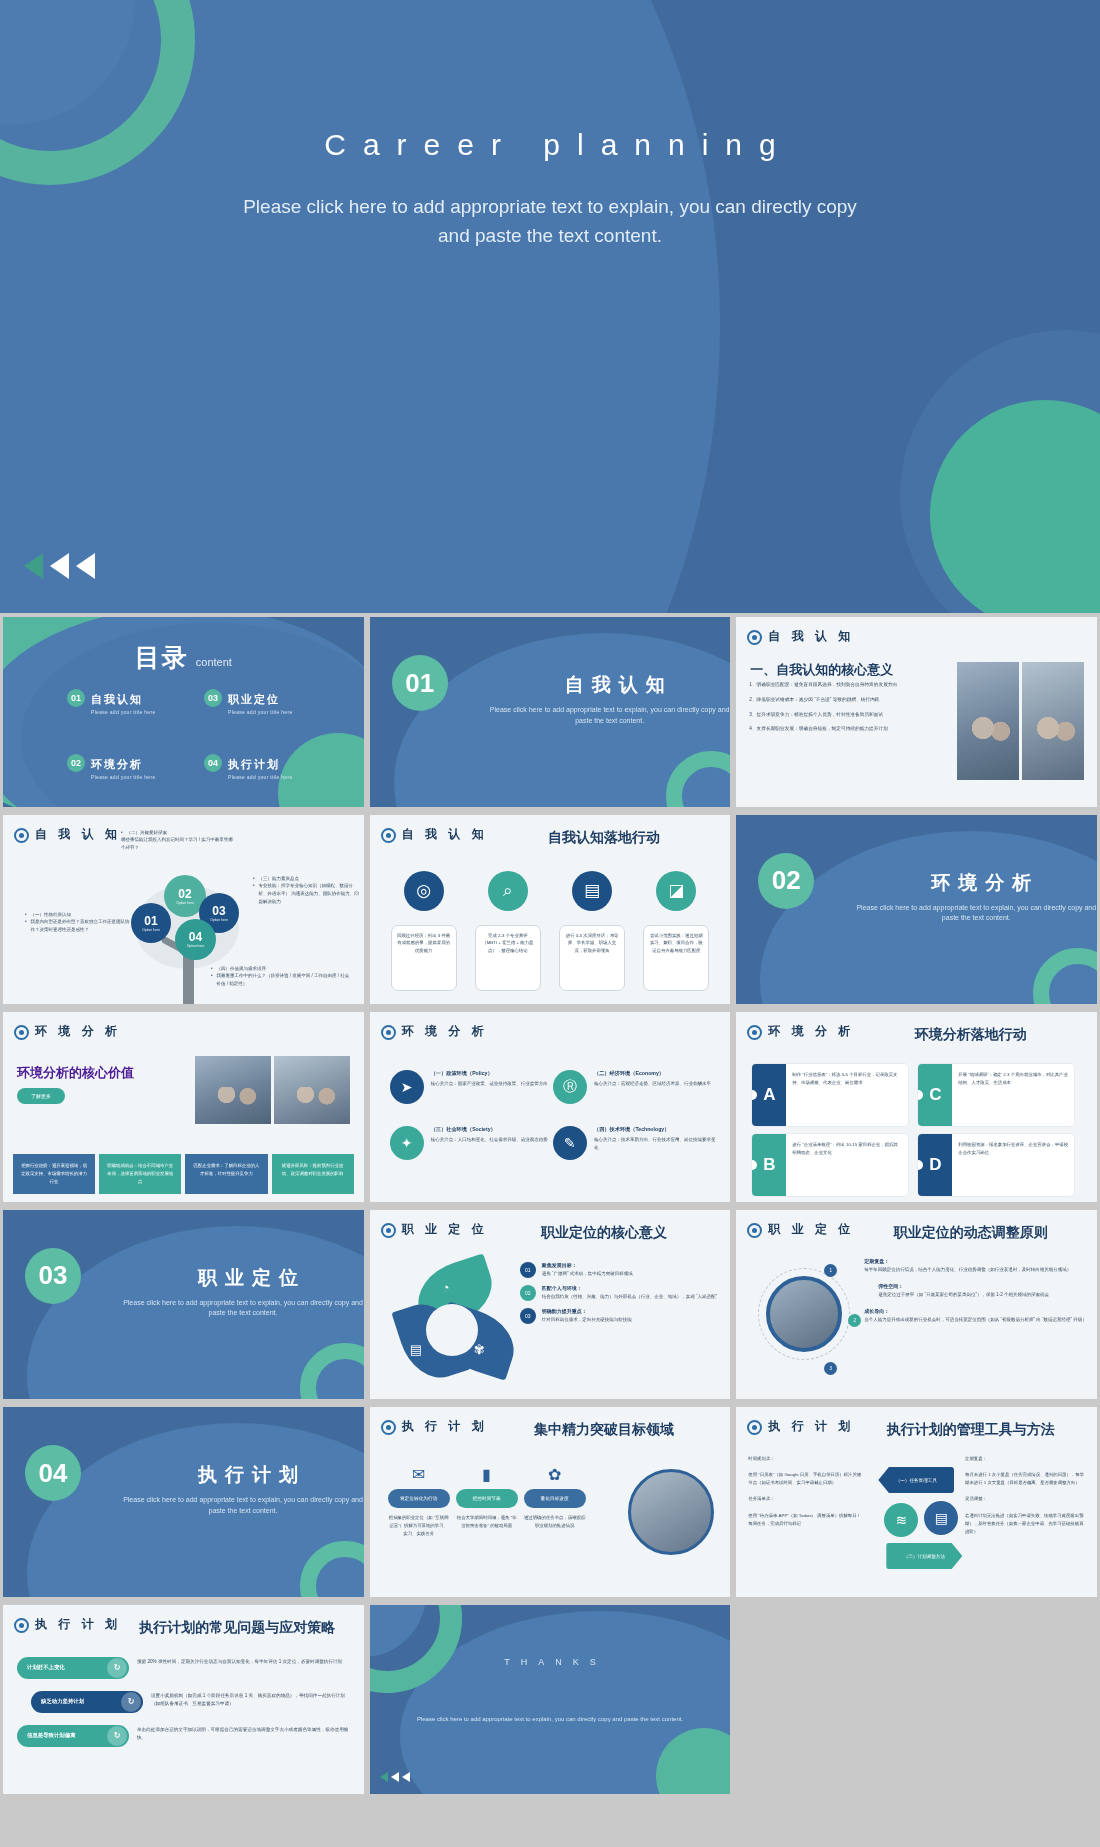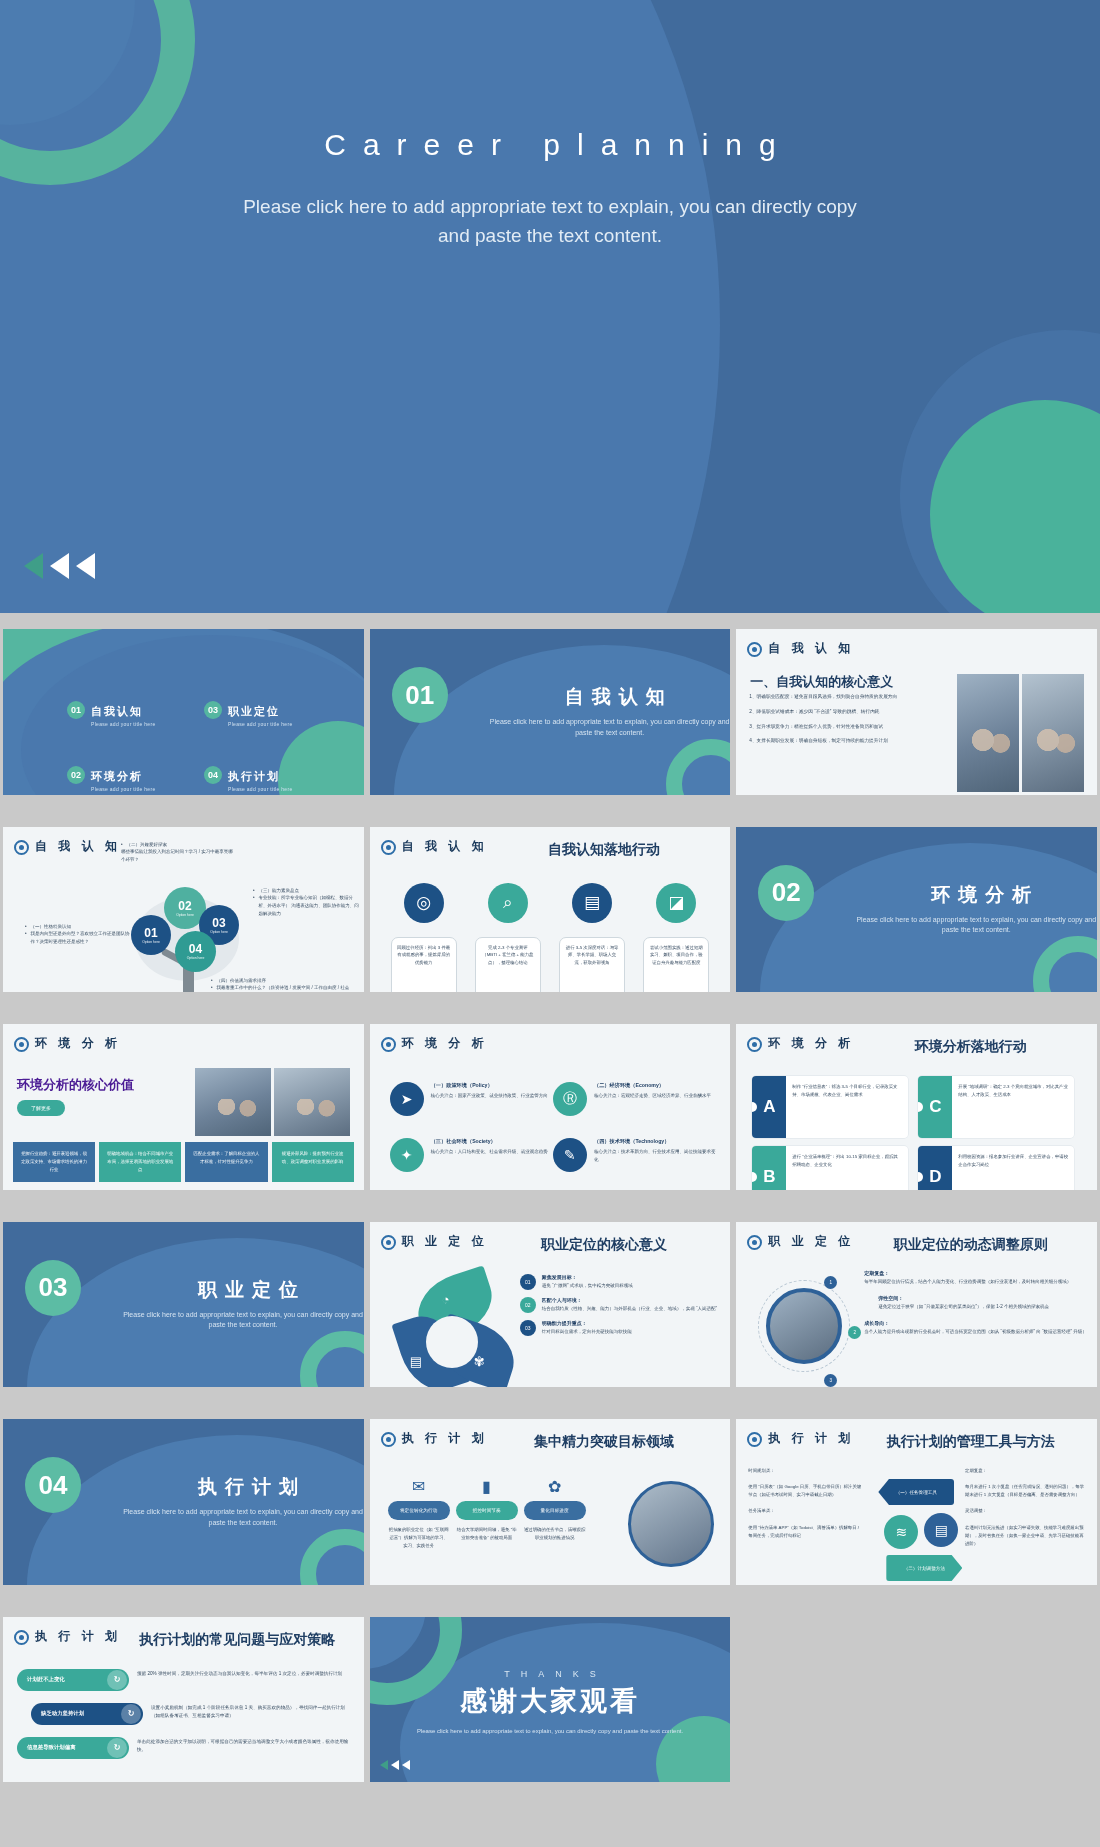--- a/index.html
+++ b/index.html
@@ -18,21 +18,21 @@
   .cover-title { margin-top:8px; color:#fff; font-size:82px; font-weight:700; letter-spacing:6px; line-height:1.15; }
   .cover-sub { margin-top:30px; color:#e2ecf5; font-size:19px; line-height:1.55; text-align:center; max-width:640px; font-weight:300; }
   .pills { margin-top:44px; display:flex; gap:28px; }
   .pill { background:#5cbca4; color:#fff; font-size:17px; font-weight:700; padding:11px 38px; border-radius:22px; letter-spacing:1px; }
   .arrows { position:absolute; left:24px; bottom:34px; display:flex; gap:7px; }
   .tri { width:0; height:0; border-top:13px solid transparent; border-bottom:13px solid transparent; border-right:19px solid #fff; }
   .tri.teal { border-right-color:#3f9e88; }
 
   
   .grid { position:absolute; left:0; top:613px; width:1100px; display:flex; flex-wrap:wrap; }
-  .cell { width:366.66px; height:197.5px; padding:16px 3px; }
+  .cell { width:366.66px; height:197.5px; padding:4px 3px; }
   .cell:nth-child(3n) { width:366.68px; }
   .slide { width:100%; height:100%; position:relative; overflow:hidden; background:#f2f5f7; }
   .slide.dark { background:#416b9c; }
   .sd-big { position:absolute; left:24px; top:16px; width:420px; height:300px; border-radius:50%; background:#4c7cb0; }
   .sd-num { position:absolute; left:22px; top:38px; width:56px; height:56px; border-radius:50%; background:#5cbca4; color:#fff; font-size:26px; font-weight:700; display:flex; align-items:center; justify-content:center; }
   .sd-ring { position:absolute; right:-26px; bottom:-34px; width:90px; height:90px; border-radius:50%; border:16px solid #5cbca4; }
   .sd-ttl { position:absolute; left:130px; top:55px; width:230px; text-align:center; color:#fff; font-size:19px; font-weight:700; letter-spacing:8px; text-indent:8px; }
   .sd-sub { position:absolute; left:115px; top:88px; width:250px; text-align:center; color:#d6e4f1; font-size:7px; line-height:1.5; }
 
   
@@ -210,20 +210,23 @@
   </div>
 
   <div class="grid">
 
     <div class="cell">
       <div class="slide dark">
         <div class="toc-bg1"></div>
         <div class="toc-bg2"></div>
         <div class="toc-bg3"></div>
         <div class="toc-bg4"></div>
+        <div class="toc-h">
+          <b>目录</b><span>content</span>
+        </div>
         <div class="toc-items">
           <div class="toc-item">
             <span class="toc-n">01</span>
             <span><span class="toc-l">自我认知</span><span class="toc-s" style="display:block">Please add your title here</span></span>
           </div>
           <div class="toc-item">
             <span class="toc-n">03</span>
             <span><span class="toc-l">职业定位</span><span class="toc-s" style="display:block">Please add your title here</span></span>
           </div>
           <div class="toc-item">
@@ -634,21 +637,20 @@
     </div>
 
     <div class="cell">
       <div class="slide dark">
         <div class="th">
           <div class="big"></div>
           <div class="c1"></div>
           <div class="c1b"></div>
           <div class="cb"></div>
           <div class="eyeb">THANKS</div>
-          <div class="t">感谢大家观看</div>
           <div class="s">Please click here to add appropriate text to explain, you can directly copy and paste the text content.</div>
           <div class="arr">
             <span class="tri teal"></span>
             <span class="tri"></span>
             <span class="tri"></span>
           </div>
         </div>
       </div>
     </div>
 

